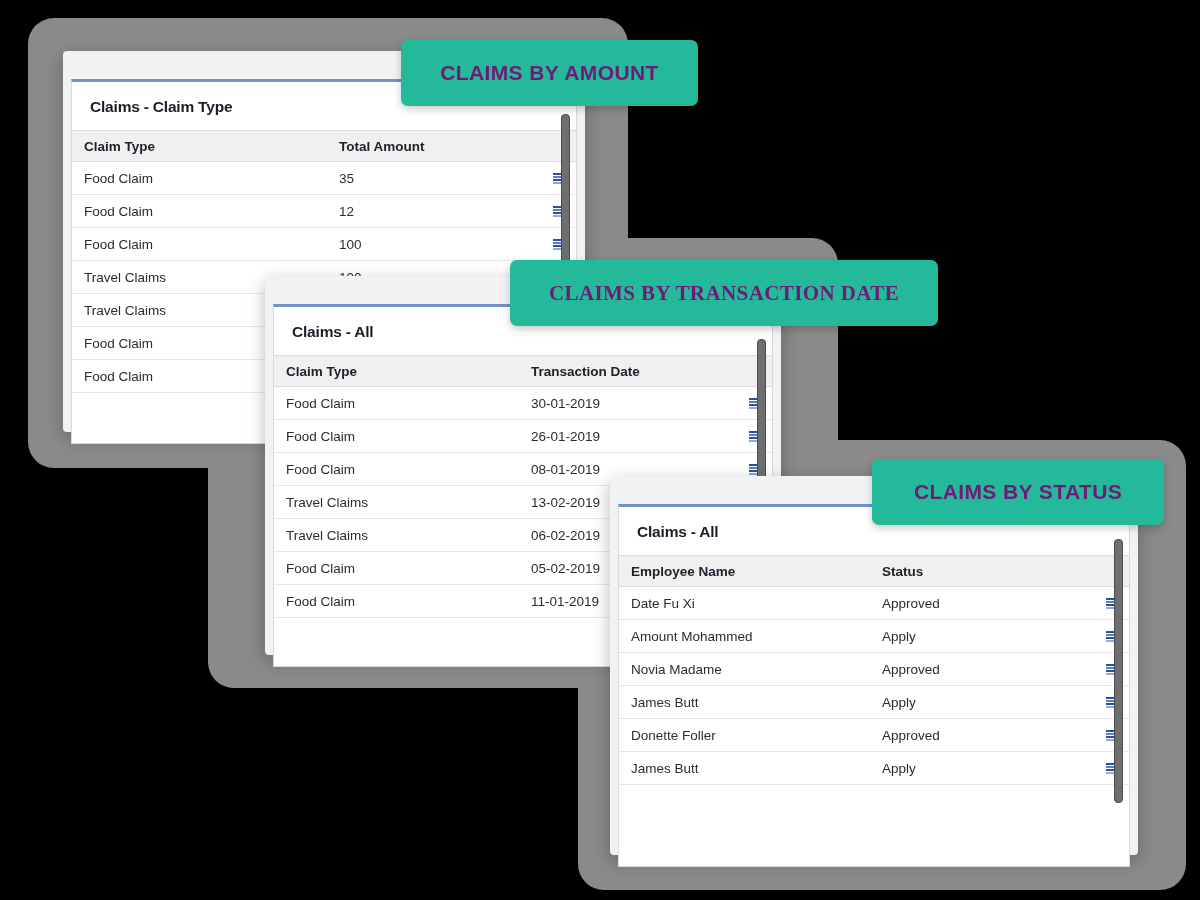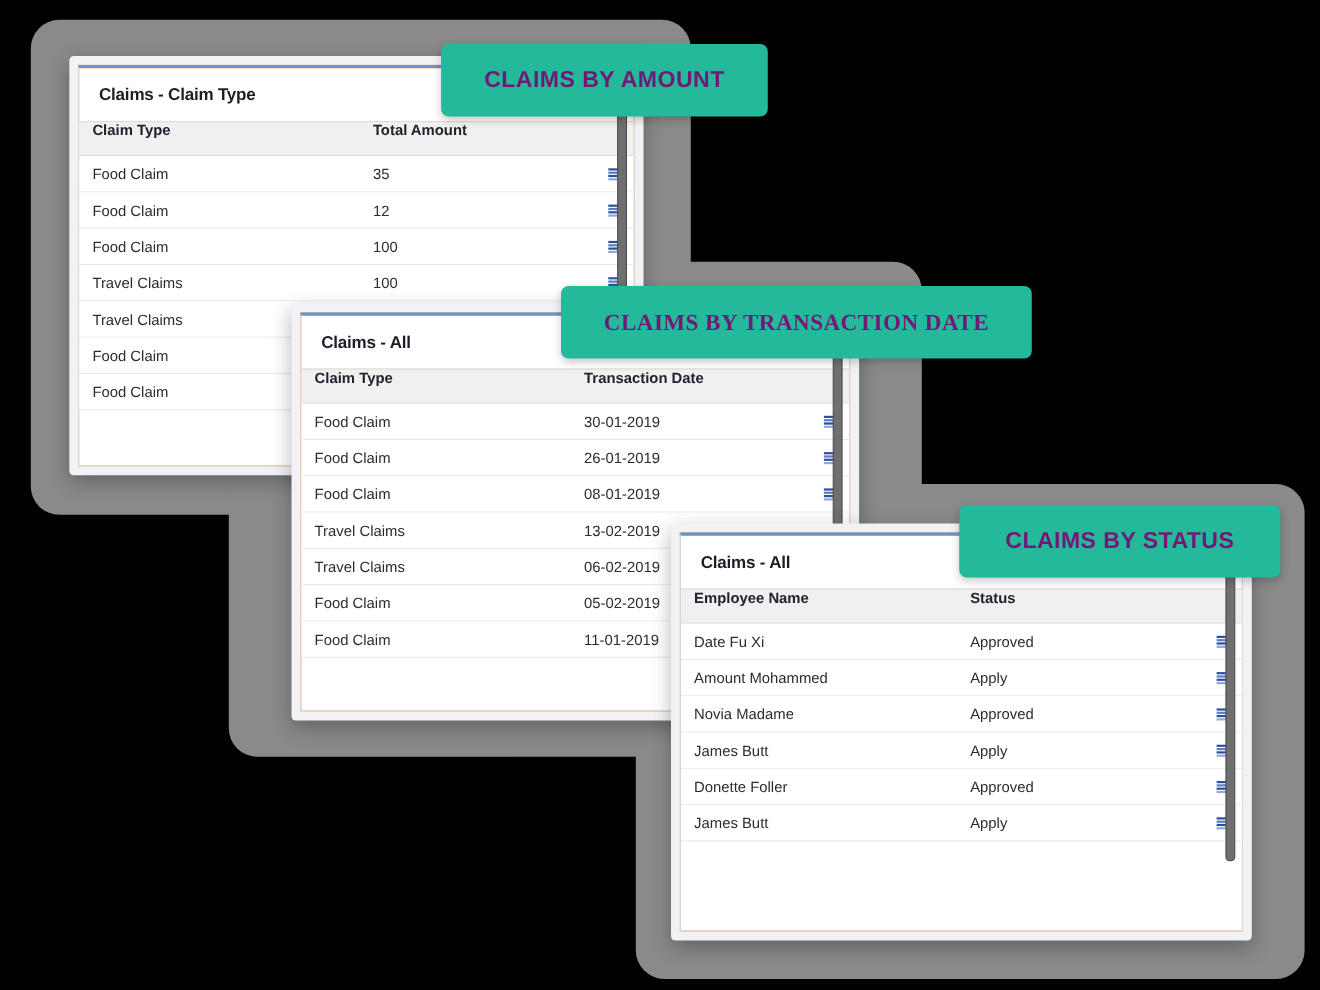--- a/index.html
+++ b/index.html
@@ -30,25 +30,26 @@
     background: #f2f2f5;
     border-radius: 4px;
     padding: 8px;
     box-sizing: border-box;
     box-shadow: 0 6px 18px rgba(0,0,0,0.28);
   }
   .panel-inner {
     position: relative;
     width: 100%;
     height: 100%;
-    background: #fdba74;
+    background: #000000;
     border: 1px solid #d9d9de;
     border-top: 3px solid #6e93c8;
     box-sizing: border-box;
     overflow: hidden;
+    margin-top: 20px;
   }
   .panel-title {
     font-size: 15.5px;
     font-weight: bold;
     color: #1d1d28;
     padding: 16px 0 0 18px;
     letter-spacing: -0.2px;
     white-space: nowrap;
   }
   .panel-titlebar {
@@ -65,21 +66,21 @@
     top: 48px;
     bottom: 0;
     background: #ffffff;
   }
   .grid-head {
     display: flex;
     background: #f0f0f0;
     border-top: 1px solid #dcdcdc;
     border-bottom: 1px solid #dcdcdc;
     height: 30px;
-    align-items: flex-start;
+    align-items: center;
   }
   .grid-head .cell {
     font-size: 13.5px;
     font-weight: bold;
     color: #22222e;
     white-space: nowrap;
   }
   .grid-row {
     display: flex;
     align-items: center;

